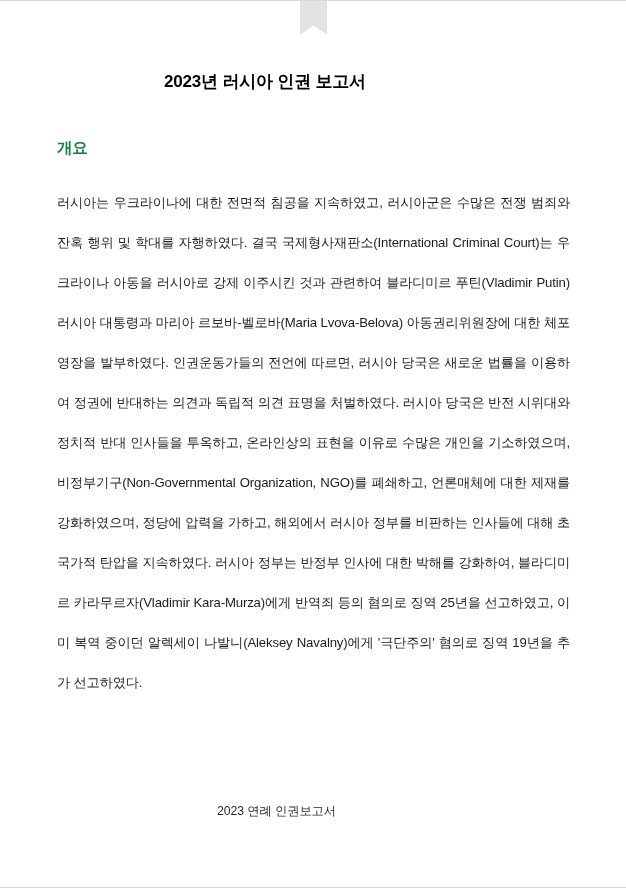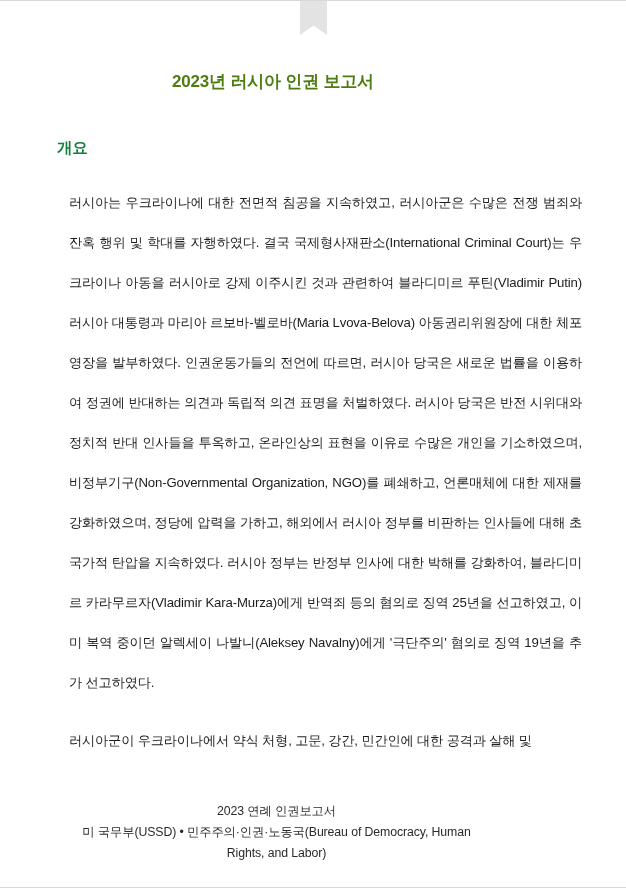--- a/index.html
+++ b/index.html
@@ -37,42 +37,40 @@
   
   .doc-title {
     position: absolute;
     top: 58px;
     left: 0;
     width: 530px;
     text-align: center;
     font-size: 17px;
     font-weight: 700;
     letter-spacing: -0.2px;
-    color: #4d7c0f;
-    padding-left: 8px;
+    color: #000000;
   }
 
   
   .section-heading {
     position: absolute;
     top: 124px;
     left: 57px;
     font-size: 15.5px;
     font-weight: 700;
     letter-spacing: -0.2px;
     color: #15803d;
   }
 
   
   .body-block {
     position: absolute;
     top: 182px;
     left: 57px;
     width: 513px;
-    margin-left: 12px;
   }
 
   .para {
     margin: 0;
     font-size: 13.2px;
     line-height: 40px;
     text-align: justify;
     text-justify: inter-character;
     letter-spacing: -0.15px;
     color: #1d1d1d;
@@ -115,21 +113,19 @@
 <div class="page">
 
   <div class="bookmark"></div>
 
   <h1 class="doc-title">2023년 러시아 인권 보고서</h1>
 
   <h2 class="section-heading">개요</h2>
 
   <div class="body-block">
     <p class="para">러시아는 우크라이나에 대한 전면적 침공을 지속하였고, 러시아군은 수많은 전쟁 범죄와 잔혹 행위 및 학대를 자행하였다. 결국 국제형사재판소(International Criminal Court)는 우크라이나 아동을 러시아로 강제 이주시킨 것과 관련하여 블라디미르 푸틴(Vladimir Putin) 러시아 대통령과 마리아 르보바-벨로바(Maria Lvova-Belova) 아동권리위원장에 대한 체포 영장을 발부하였다. 인권운동가들의 전언에 따르면, 러시아 당국은 새로운 법률을 이용하여 정권에 반대하는 의견과 독립적 의견 표명을 처벌하였다. 러시아 당국은 반전 시위대와 정치적 반대 인사들을 투옥하고, 온라인상의 표현을 이유로 수많은 개인을 기소하였으며, 비정부기구(Non-Governmental Organization, NGO)를 폐쇄하고, 언론매체에 대한 제재를 강화하였으며, 정당에 압력을 가하고, 해외에서 러시아 정부를 비판하는 인사들에 대해 초국가적 탄압을 지속하였다. 러시아 정부는 반정부 인사에 대한 박해를 강화하여, 블라디미르 카라무르자(Vladimir Kara-Murza)에게 반역죄 등의 혐의로 징역 25년을 선고하였고, 이미 복역 중이던 알렉세이 나발니(Aleksey Navalny)에게 '극단주의' 혐의로 징역 19년을 추가 선고하였다.</p>
-    <p class="para para-last">러시아군이 우크라이나에서 약식 처형, 고문, 강간, 민간인에 대한 공격과 살해 및</p>
   </div>
 
   <div class="footer">
     <span class="footer-line-1">2023 연례 인권보고서</span>
-    <span class="footer-line-2">미 국무부(USSD) • 민주주의·인권·노동국(Bureau of Democracy, Human Rights, and Labor)</span>
   </div>
 
 </div>
 
 </body></html>

